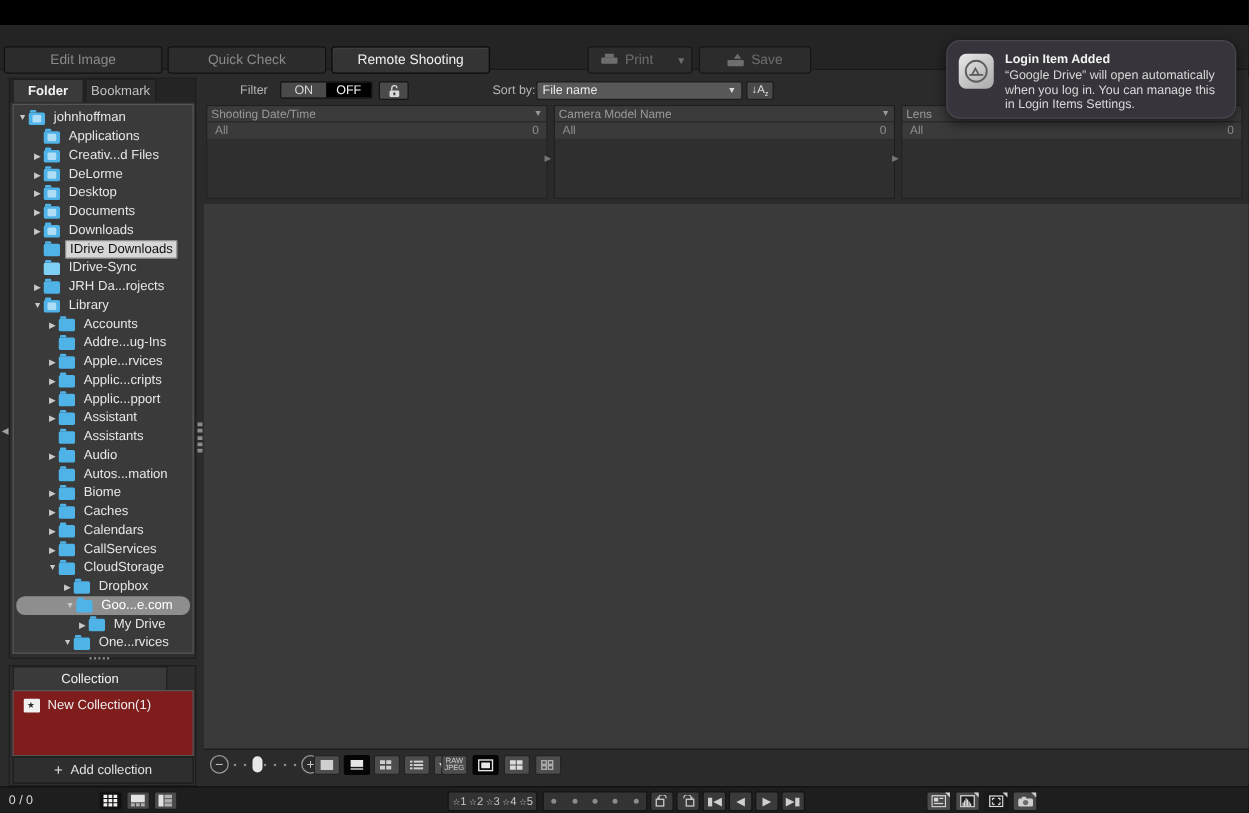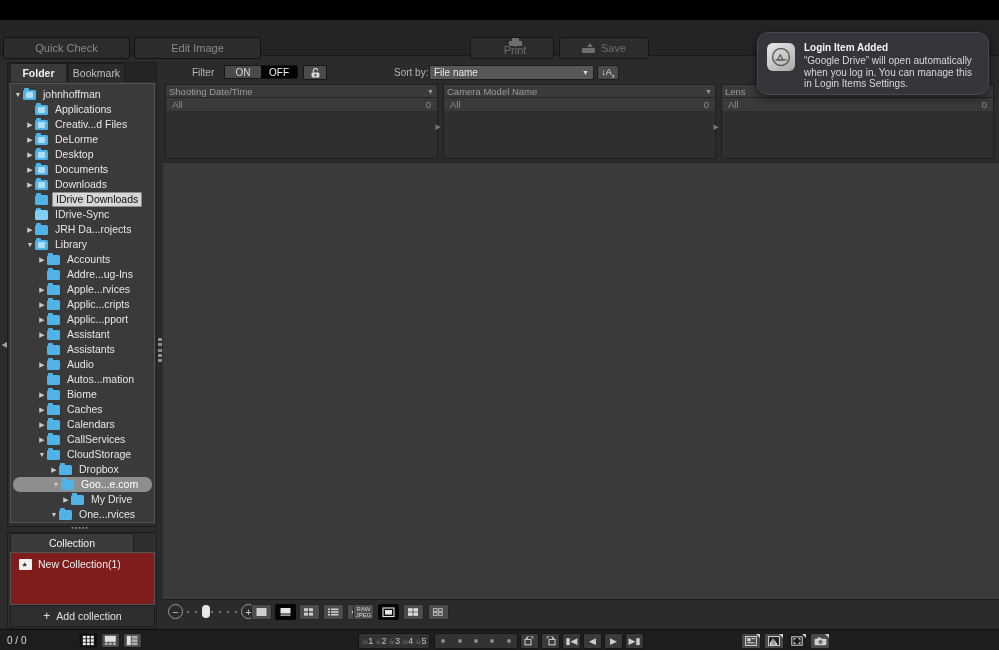--- a/index.html
+++ b/index.html
@@ -49,21 +49,21 @@
   .actbtn {
     height: 22px;
     background: #2c2c2c;
     border: 1px solid #161616;
     border-radius: 3px;
     color: #6e6e6e;
     font-size: 11px;
     display: flex; align-items: center; gap: 6px;
     padding: 0 10px;
   }
-  .actbtn.print { width: 84px; padding-right: 4px; flex-direction: column; }
+  .actbtn.print { width: 84px; padding-right: 4px; }
   .actbtn.save { width: 90px; justify-content: center; }
   .actbtn .caret { margin-left: auto; font-size: 8px; color: #6e6e6e; }
   .ico { width: 13px; height: 11px; display: inline-block; position: relative; }
   .ico.printer::before {
     content: ""; position: absolute; left: 0; top: 3px; width: 13px; height: 5px;
     background: #6e6e6e; border-radius: 1px;
   }
   .ico.printer::after {
     content: ""; position: absolute; left: 3px; top: 0px; width: 7px; height: 3px;
     background: #6e6e6e;
@@ -363,24 +363,27 @@
 <body>
 
 <div class="app">
 
   <div class="titlebar"></div>
   <div class="titlebar-chevron">▲</div>
 
   <div class="toprow">
     <div class="modebar">
       <div class="modebtn">
+          <span>Edit Image</span>
+        </div>
+      <div class="modebtn">
           <span>Quick Check</span>
         </div>
-      <div class="modebtn">
-          <span>Edit Image</span>
+      <div class="modebtn active">
+          <span>Remote Shooting</span>
         </div>
     </div>
     <div class="actionbar">
       <div class="actbtn print">
         <span class="ico printer"></span>
         <span>Print</span>
         <span class="caret">▼</span>
       </div>
       <div class="actbtn save">
         <span class="ico saveicon"></span>

